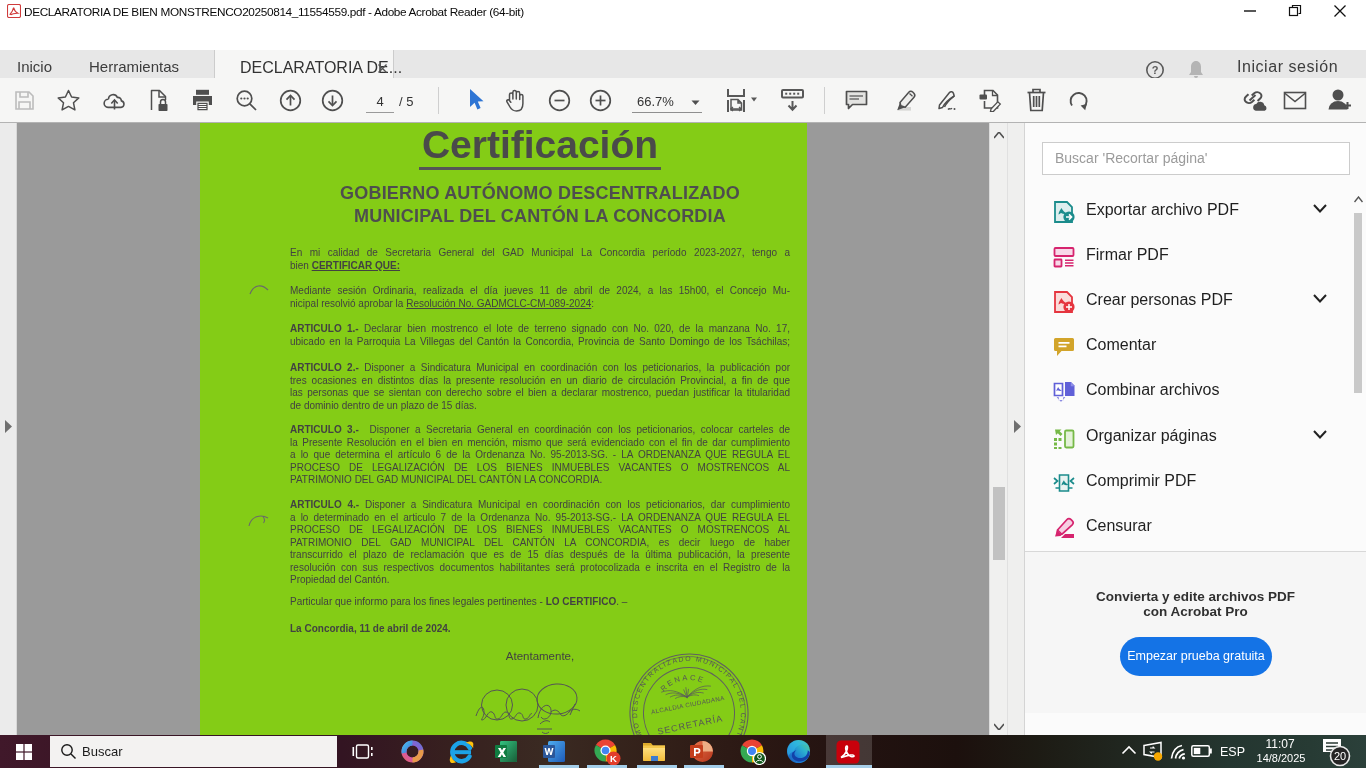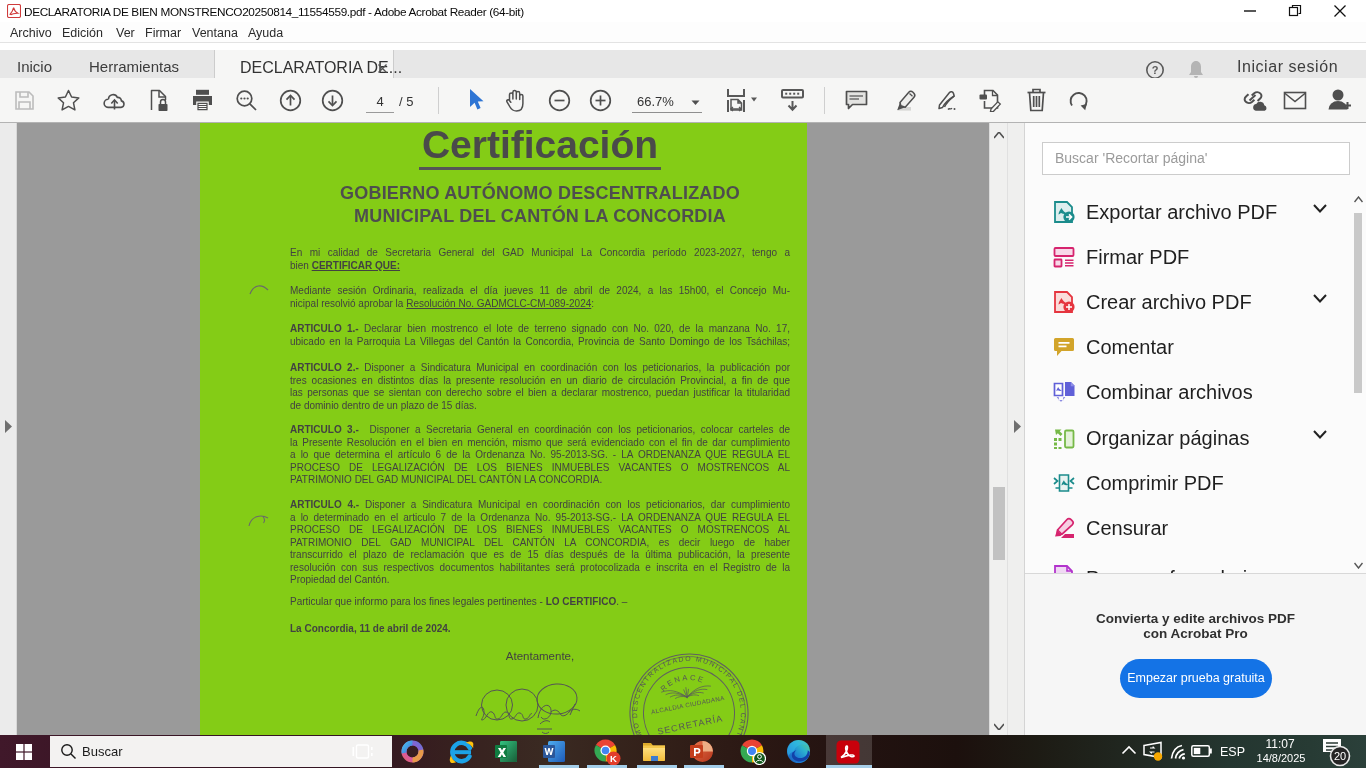--- a/index.html
+++ b/index.html
@@ -32,32 +32,32 @@
 #page { left:200px; top:0; width:607px; height:612px; background:#84cc16; overflow:hidden; }
 #vscroll { left:989px; top:0; width:18px; height:612px; background:#f0f0ef; border-left:1px solid #dcdcdc; }
 #vthumb { position:absolute; left:3px; top:364px; width:12px; height:73px; background:#c2c2c2; }
 #panelstrip { left:1007px; top:0; width:18px; height:612px; background:#efefee; border-left:1px solid #e0e0e0; border-right:1px solid #d4d4d4; }
 
 
 #rightpanel { left:1025px; top:0; width:341px; height:612px; background:#fbfbfb; }
 #searchbox { position:absolute; left:17px; top:19px; width:308px; height:33px; background:#fff; border:1px solid #ccc; color:#9b9b9b; font-size:14px; line-height:31px; padding-left:12px; }
 .trow { position:absolute; left:0; width:325px; height:45px; }
 .trow .ticn { position:absolute; left:28px; top:11px; width:22px; height:22px; }
-.trow .tlabel { position:absolute; left:61px; top:11px; font-size:20px; color:#1f1f1f; white-space:nowrap; }
+.trow .tlabel { position:absolute; left:61px; top:11px; font-size:16px; color:#1f1f1f; white-space:nowrap; }
 .trow .chev { position:absolute; left:288px; top:14px; }
 #panelthumb { position:absolute; left:329px; top:90px; width:8px; height:180px; background:#c9c9c9; }
-#promo { position:absolute; left:0; top:450px; width:341px; height:162px; background:#f6f6f6; border-top:1px solid #d8d8d8; }
+#promo { position:absolute; left:0; top:428px; width:341px; height:162px; background:#f6f6f6; border-top:1px solid #d8d8d8; }
 #promo .l1 { position:absolute; top:37px; width:100%; text-align:center; font-weight:bold; font-size:13.5px; color:#303030; }
 #promo .l2 { position:absolute; top:52px; width:100%; text-align:center; font-weight:bold; font-size:13.5px; color:#303030; }
 #trialbtn { position:absolute; left:95px; top:85px; width:152px; height:39px; background:#1473e6; border-radius:20px; color:#fff; font-size:12.5px; text-align:center; line-height:39px; }
 
 
 #taskbar { top:735px; left:0; width:1366px; height:33px;
   background:linear-gradient(90deg,#40182a 0%,#3b1626 6%,#371524 16%,#331422 25%,#37201f 33%,#3a2a22 40%,#332019 48%,#2a1713 56%,#221210 63%,#1c100d 70%,#1d1b14 76%,#20261f 82%,#243630 90%,#273b34 96%,#2b403a 100%); }
-#tsearch { position:absolute; left:50px; top:1px; width:342px; height:31px; background:#f3f2f1; }
+#tsearch { position:absolute; left:50px; top:1px; width:287px; height:31px; background:#f3f2f1; }
 #tsearch span { position:absolute; left:32px; top:8px; font-size:13px; color:#1b1b1b; }
 
 
 #doccontent { position:absolute; left:90px; top:0; width:500px; color:#424242; }
 #doccontent .p { position:absolute; width:575px; font-size:11.5px; line-height:12.5px; transform:scaleX(0.8696); transform-origin:0 0; }
 #doccontent .jl { text-align:justify; text-align-last:justify; height:12.5px;  }
 #doccontent .ll { text-align:left; height:12.5px; }
 .ctitle { position:absolute; top:0px; width:500px; text-align:center; }
 .ctitle span { display:inline-block; font-size:39px; font-weight:bold; color:#4a4a4a; border-bottom:3px solid #555; padding:0 3px 0px 3px; letter-spacing:0px; }
 .gob { position:absolute; top:59px; width:500px; text-align:center; font-size:18px; font-weight:bold; color:#4e4e4e; line-height:23px; letter-spacing:0.2px; }
@@ -76,28 +76,20 @@
       </svg>
     <svg class="abs" style="left:1288px;top:0" width="14" height="22">
         <rect x="1.5" y="7.5" width="8" height="8" fill="none" stroke="#111" stroke-width="1.2"></rect>
         <path d="M4.5 7.5 v-2 h8 v8 h-2" fill="none" stroke="#111" stroke-width="1.2"></path>
       </svg>
     <svg class="abs" style="left:1333px;top:0" width="14" height="22">
         <path d="M1.5 5.5 L12.5 16.5 M12.5 5.5 L1.5 16.5" stroke="#111" stroke-width="1.3"></path>
       </svg>
   </div>
 
-  <div class="abs" id="menubar">
-    <span style="left:10px">Archivo</span>
-    <span style="left:62px">Edición</span>
-    <span style="left:116px">Ver</span>
-    <span style="left:145px">Firmar</span>
-    <span style="left:192px">Ventana</span>
-    <span style="left:248px">Ayuda</span>
-  </div>
 
   <div class="abs" id="tabbar">
     <div id="activetab"></div>
     <span class="tabtxt" style="left:17px">Inicio</span>
     <span class="tabtxt" style="left:89px">Herramientas</span>
     <span class="tabtxt" style="left:240px;color:#333;font-size:16px;top:9px">DECLARATORIA DE...</span>
     <svg class="abs" style="left:377px;top:13px" width="11" height="11">
         <path d="M1.5 1.5 L9.5 9.5 M9.5 1.5 L1.5 9.5" stroke="#555" stroke-width="1.4"></path>
       </svg>
     <svg class="abs" style="left:1145px;top:10px" width="20" height="20">
@@ -435,21 +427,21 @@
             </svg>
           <span class="tlabel">Firmar PDF</span>
         </div>
         <div class="trow" style="top:157px">
           <svg class="ticn" viewBox="0 0 22 22">
               <path d="M2 1 h12 l5 5 v15 h-17 z" fill="#fadcda" stroke="#e5353f" stroke-width="1.8"></path>
               <path d="M5.5 13.5 c0-2.5 1.8-4.5 3-6.5 c1 2.5 3.5 5 6 5.5 c-2.5 1-4.5 0.6-6.5-0.5 c-1 0.8-2 1.3-2.5 1.5 z" fill="#e5353f"></path>
               <circle cx="16" cy="16" r="5.6" fill="#e5353f"></circle>
               <path d="M13 16 h6 M16 13 v6" stroke="#fff" stroke-width="1.5"></path>
             </svg>
-          <span class="tlabel">Crear archivo PDF</span>
+          <span class="tlabel">Crear personas PDF</span>
           <svg class="chev" width="14" height="9">
               <path d="M1 1 L7 7.5 L13 1" fill="none" stroke="#222" stroke-width="2"></path>
             </svg>
         </div>
         <div class="trow" style="top:202px">
           <svg class="ticn" viewBox="0 0 22 22">
               <path d="M2.5 2 h17 a1.5 1.5 0 0 1 1.5 1.5 v10 a1.5 1.5 0 0 1 -1.5 1.5 h-11 l-4.5 5 v-5 h-1.5 a1.5 1.5 0 0 1 -1.5 -1.5 v-10 a1.5 1.5 0 0 1 1.5 -1.5 z" fill="#d2a42a"></path>
               <path d="M5.5 6.8 h11 M5.5 10.3 h8" stroke="#fff" stroke-width="1.7"></path>
             </svg>
           <span class="tlabel">Comentar</span>

